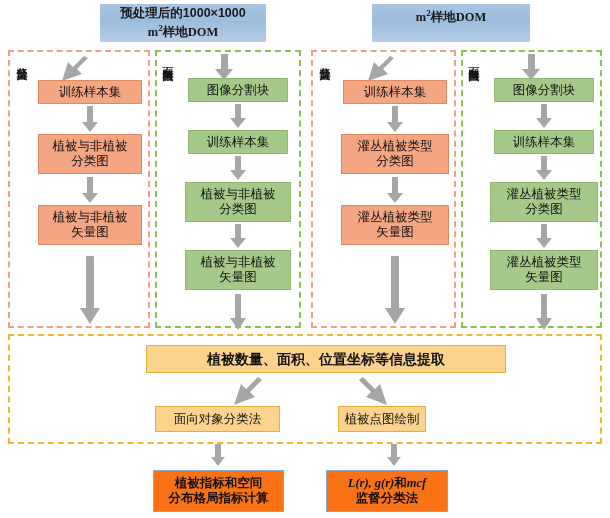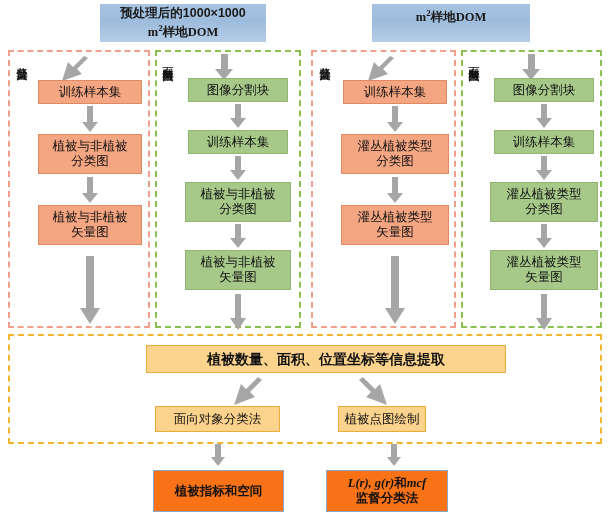--- a/index.html
+++ b/index.html
@@ -310,20 +310,21 @@
   </div>
   <div class="arrow" style="left:387px; top:444px;">
     <svg width="14" height="22" viewBox="0 0 14 22">
         <path d="M4 0 H10 V13 H14 L7 22 L0 13 H4 Z" fill="#a6a6a6"></path>
       </svg>
   </div>
 
   <div class="box white" style="left:153px; top:470px; width:131px; height:42px;">
     <div>
       <span class="txt">植被指标和空间</span>
+      <span class="txt">分布格局指标计算</span>
     </div>
   </div>
   <div class="box white" style="left:326px; top:470px; width:122px; height:42px;">
     <div>
       <span class="txt"><span class="ital">L(r), g(r)</span><span>和</span><span class="ital">mcf</span></span>
       <span class="txt">监督分类法</span>
     </div>
   </div>
 
 </div>

